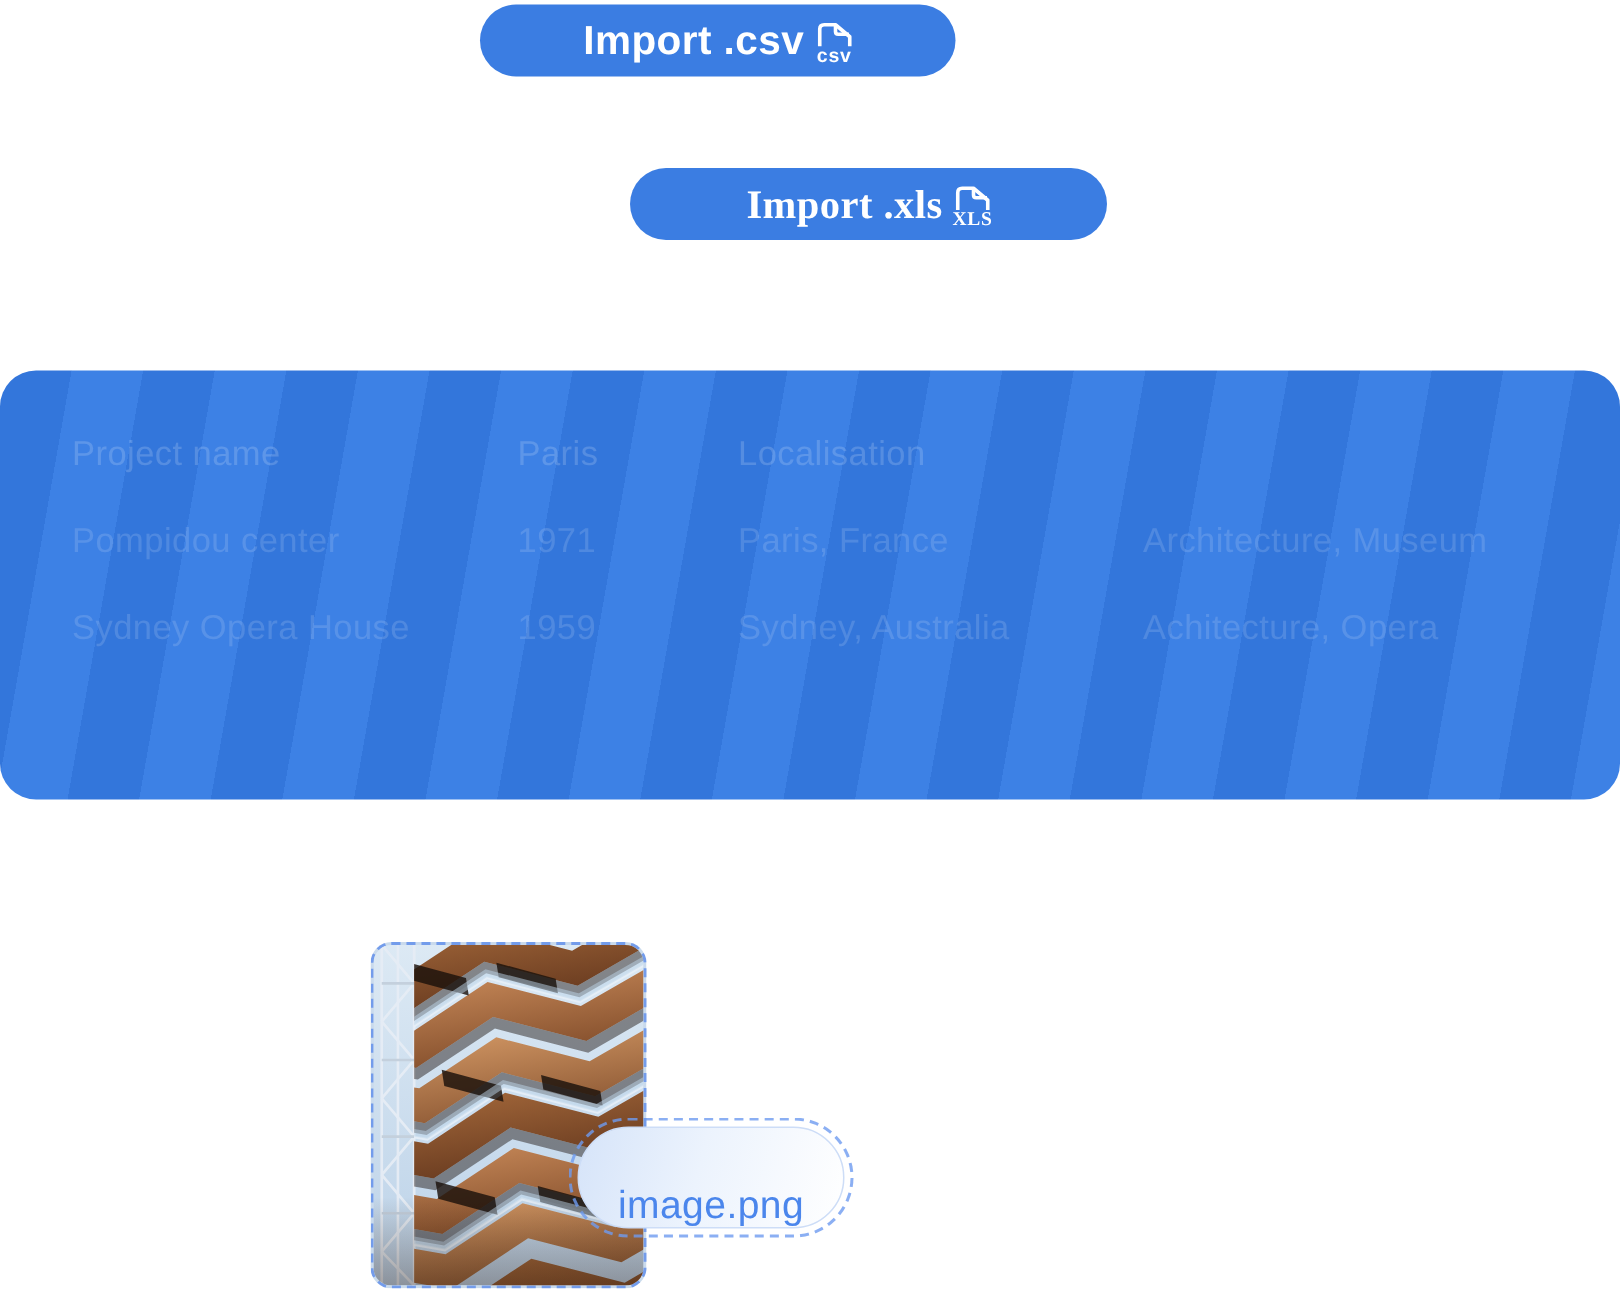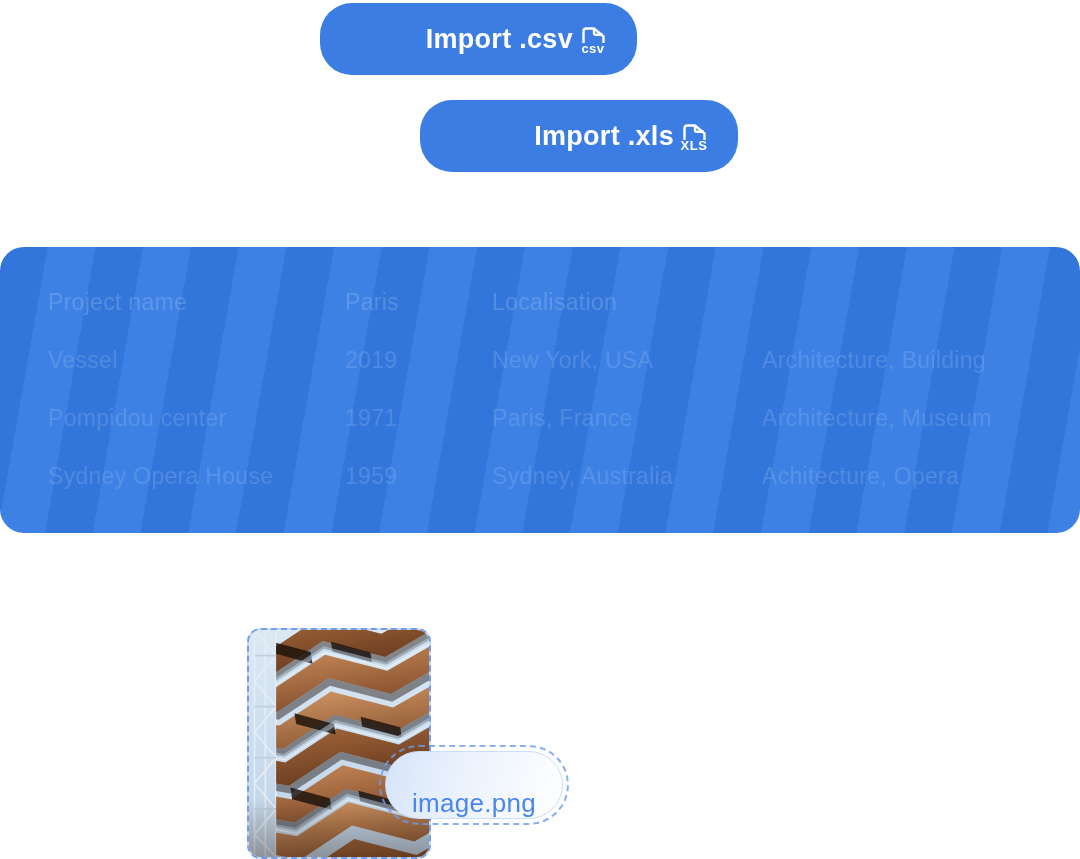--- a/index.html
+++ b/index.html
@@ -13,31 +13,31 @@
   *{margin:0;padding:0;box-sizing:border-box;}
   html,body{background:#ffffff;}
   body{
     width:1080px;height:859px;position:relative;overflow:hidden;
     font-family:"Liberation Sans", sans-serif;
   }
   .stage{position:absolute;inset:0;}
 
   
   .btn{
-    position:absolute;height:72px;border-radius:32px;
+    position:absolute;height:48px;border-radius:32px;
     background:var(--accent);
-    display:flex;align-items:center;justify-content:flex-end;
+    display:flex;align-items:center;justify-content:center;
     padding:0 24px 0 32px;border:none;cursor:pointer;
   }
   .btn-label{
     color:#ffffff;font-size:27px;font-weight:700;letter-spacing:.3px;
     white-space:nowrap;
   }
   .btn-csv{left:320px;top:3px;width:317px;}
-  .btn-xls{left:420px;top:100px;width:318px;}
+  .btn-xls{left:420px;top:112px;width:318px;font-family:Liberation Serif, serif;}
   .btn-add{left:558px;top:628px;width:317px;}
 
   
   .file-icon{display:flex;flex-direction:column;align-items:center;width:40px;margin-top:2px;}
   .file-icon svg{display:block;}
   .file-ext{
     color:#ffffff;font-size:13px;font-weight:700;letter-spacing:.5px;
     line-height:13px;margin-top:-1px;
   }
   .upload-icon svg{display:block;}
@@ -106,26 +106,20 @@
       </svg>
       <span class="file-ext">XLS</span>
     </span>
   </button>
 
   <div class="panel">
     <div class="trow thead">
       <span class="tcell">Project name</span>
       <span class="tcell">Paris</span>
       <span class="tcell">Localisation</span>
-    </div>
-    <div class="trow">
-      <span class="tcell">Vessel</span>
-      <span class="tcell">2019</span>
-      <span class="tcell">New York, USA</span>
-      <span class="tcell">Architecture, Building</span>
     </div>
     <div class="trow">
       <span class="tcell">Pompidou center</span>
       <span class="tcell">1971</span>
       <span class="tcell">Paris, France</span>
       <span class="tcell">Architecture, Museum</span>
     </div>
     <div class="trow">
       <span class="tcell">Sydney Opera House</span>
       <span class="tcell">1959</span>

